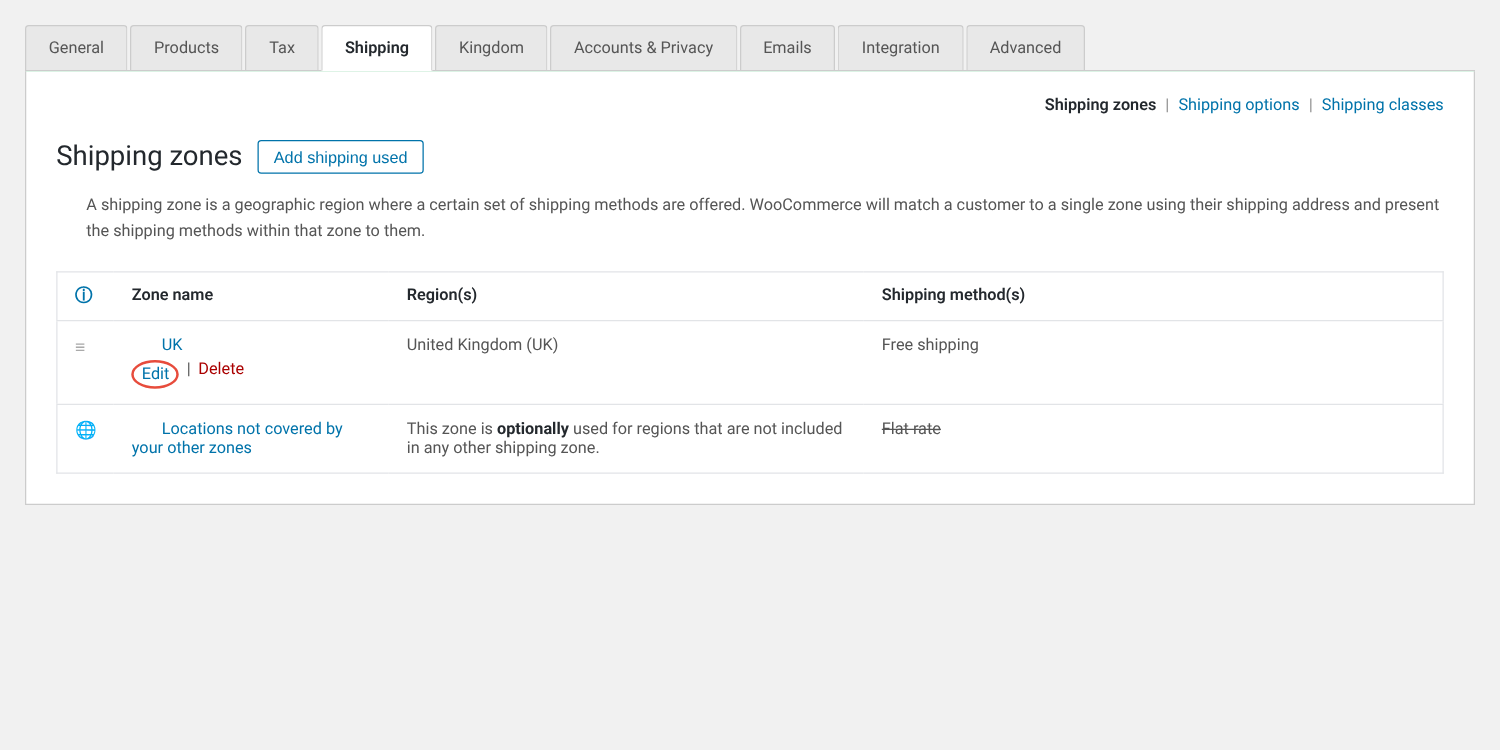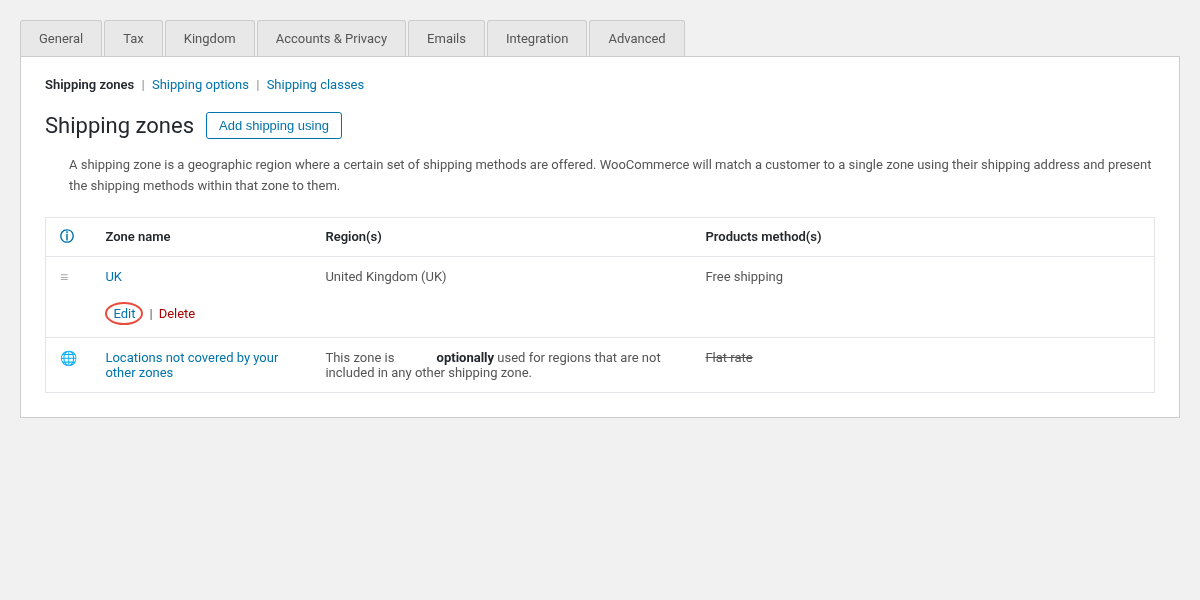--- a/index.html
+++ b/index.html
@@ -47,20 +47,21 @@
     .content {
       background: #fff;
       border: 1px solid #ccc;
       border-top: none;
       padding: 20px 24px 24px;
     }
     
     .sub-nav {
       margin-bottom: 20px;
       font-size: 13px;
+      text-align: right;
     }
     .sub-nav span {
       font-weight: 600;
       color: #23282d;
     }
     .sub-nav a {
       color: #0073aa;
       text-decoration: none;
     }
     .sub-nav .sep { color: #999; margin: 0 4px; }
@@ -128,88 +129,91 @@
       cursor: grab;
     }
     .globe-icon {
       color: #aaa;
       font-size: 14px;
     }
     .zone-name-link {
       color: #0073aa;
       text-decoration: none;
       font-size: 13px;
+      margin-left: 24px;
     }
     .zone-actions {
-      margin-top: 18px;
+      margin-top: 4px;
       display: flex;
-      align-items: center;
+      align-items: flex-start;
       gap: 2px;
     }
     .action-delete {
       color: #a00;
       cursor: pointer;
       font-size: 13px;
     }
     
     .edit-circle {
       display: inline-block;
       border: 2px solid #e74c3c;
       border-radius: 50%;
       padding: 2px 6px;
       color: #0073aa;
       font-size: 13px;
     }
     .strikethrough {
       text-decoration: line-through;
       color: #555;
     }
-    .bold { font-weight: 700; color: #23282d; margin-left: 39px; }
+    .bold { font-weight: 700; color: #23282d; }
   </style>
 </head>
 <body>
 
 <div class="page-wrapper">
 
   <div class="tabs">
     <a class="tab">General</a>
+    <a class="tab">Products</a>
     <a class="tab">Tax</a>
+    <a class="tab active">Shipping</a>
     <a class="tab">Kingdom</a>
     <a class="tab">Accounts &amp; Privacy</a>
     <a class="tab">Emails</a>
     <a class="tab">Integration</a>
     <a class="tab">Advanced</a>
   </div>
 
   <div class="content">
 
     <div class="sub-nav">
       <span>Shipping zones</span>
       <span class="sep">|</span>
       <a href="#">Shipping options</a>
       <span class="sep">|</span>
       <a href="#">Shipping classes</a>
     </div>
 
     <div class="heading-row">
       <h2>Shipping zones</h2>
-      <button class="add-btn">Add shipping using</button>
+      <button class="add-btn">Add shipping used</button>
     </div>
 
     <p class="description">A shipping zone is a geographic region where a certain set of shipping methods are offered. WooCommerce will match a customer to a single zone using their shipping address and present the shipping methods within that zone to them.</p>
 
     <table class="zone-table">
       <thead>
         <tr>
           <th class="th-icon">
             <span style="color:#0073aa;font-size:14px;">ⓘ</span>
           </th>
           <th class="th-zone">Zone name</th>
           <th class="th-region">Region(s)</th>
-          <th class="th-method">Products method(s)</th>
+          <th class="th-method">Shipping method(s)</th>
         </tr>
       </thead>
       <tbody>
 
         <tr>
           <td>
             <span class="drag-icon">≡</span>
           </td>
           <td>
             <a href="#" class="zone-name-link">UK</a>

